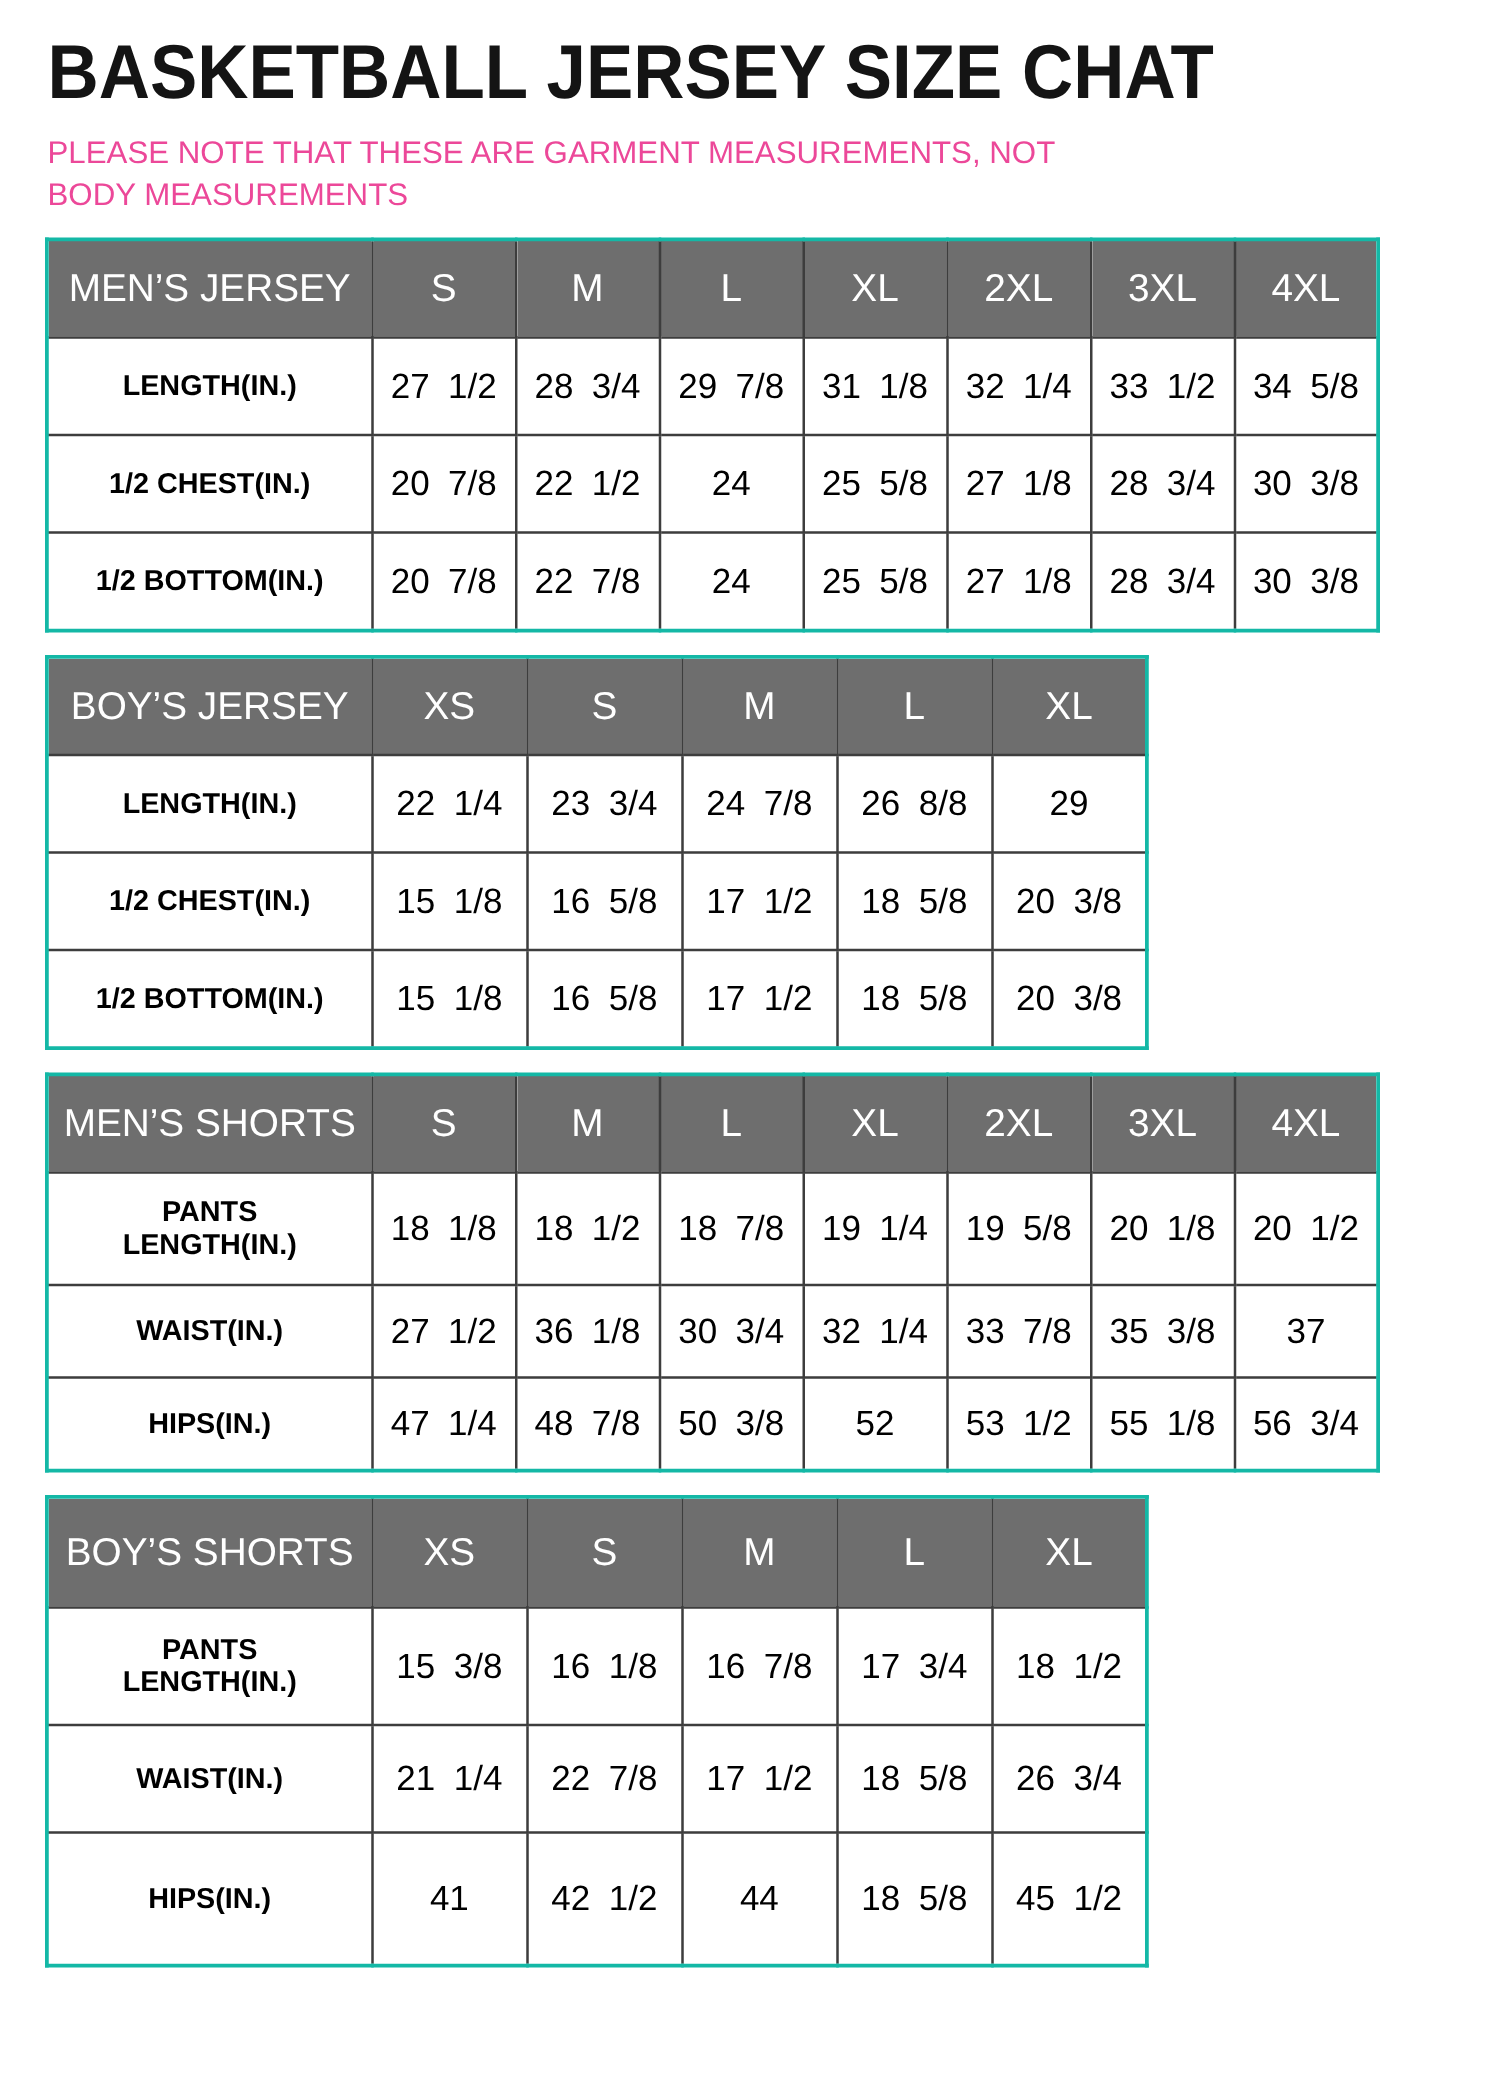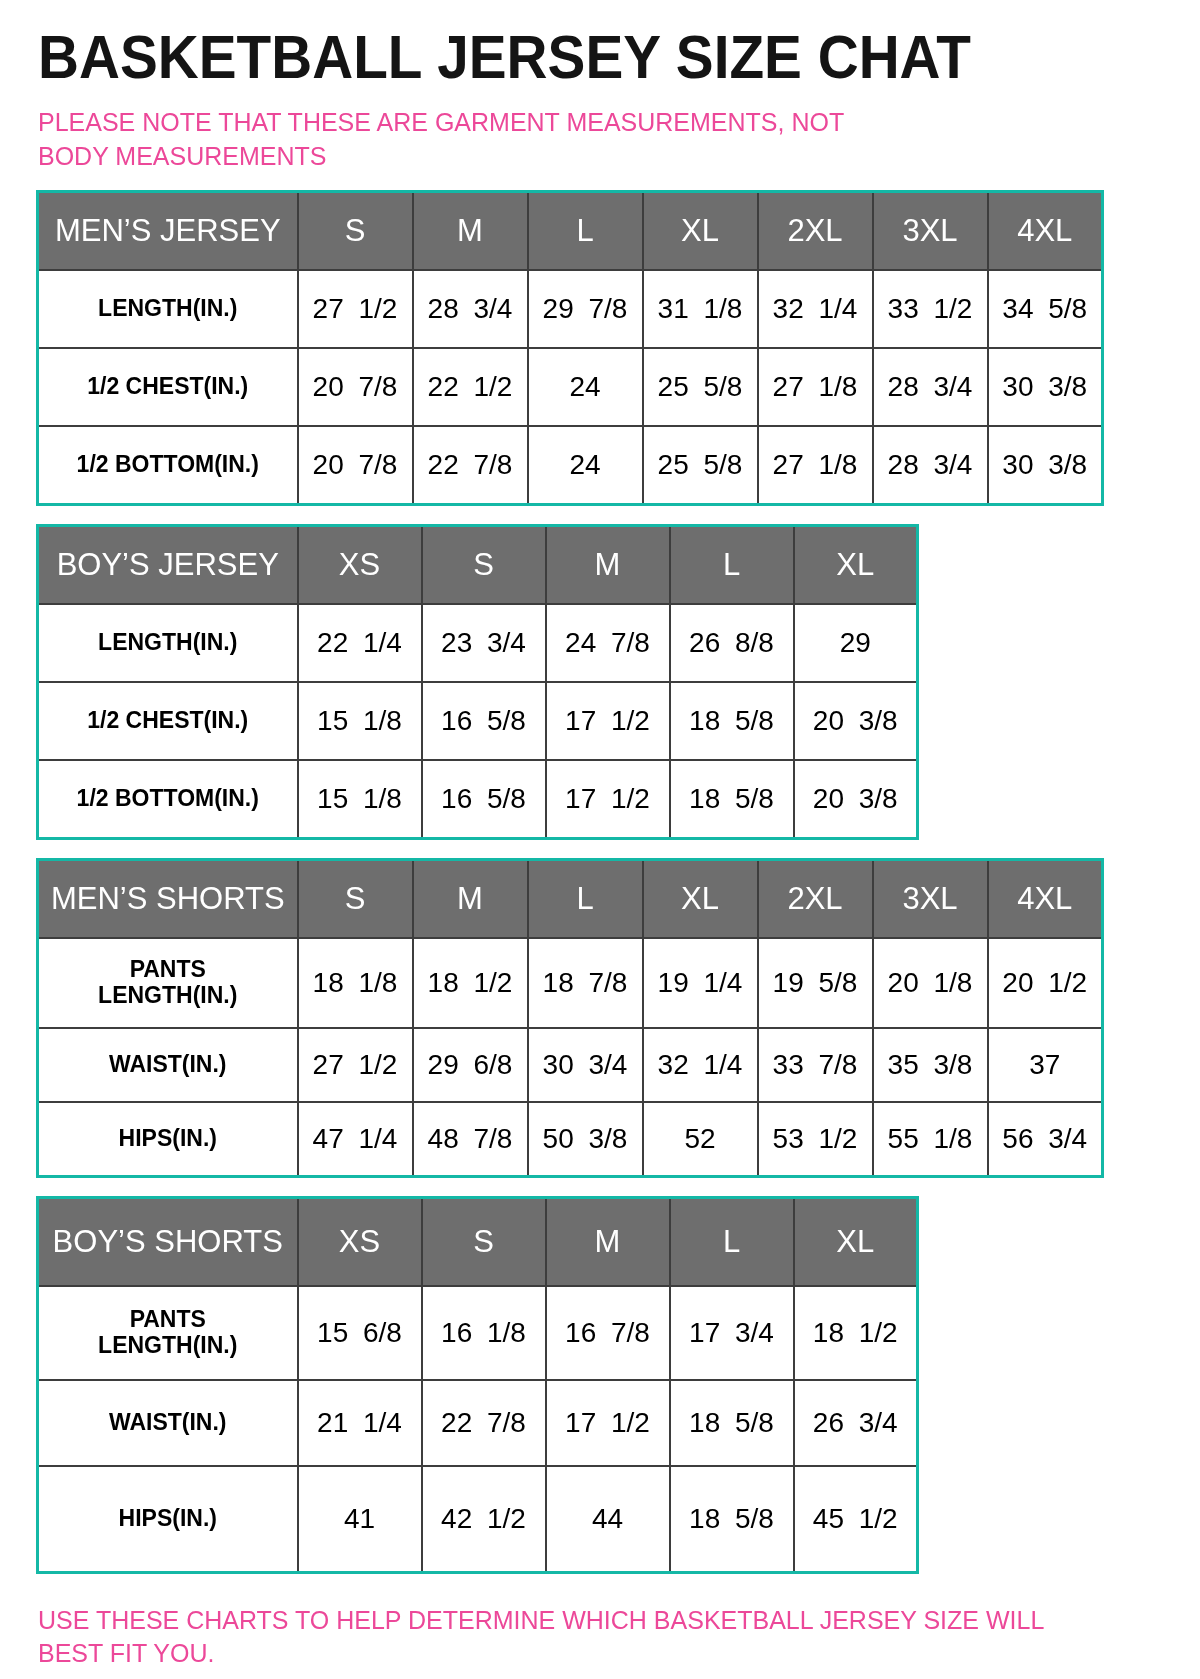--- a/index.html
+++ b/index.html
@@ -221,21 +221,21 @@
         <td class="val">18 1/2</td>
         <td class="val">18 7/8</td>
         <td class="val">19 1/4</td>
         <td class="val">19 5/8</td>
         <td class="val">20 1/8</td>
         <td class="val">20 1/2</td>
       </tr>
       <tr class="r1">
         <td class="rowlabel">WAIST(IN.)</td>
         <td class="val">27 1/2</td>
-        <td class="val">29 6/8</td>
+        <td class="val">36 1/8</td>
         <td class="val">30 3/4</td>
         <td class="val">32 1/4</td>
         <td class="val">33 7/8</td>
         <td class="val">35 3/8</td>
         <td class="val">37</td>
       </tr>
       <tr class="r2">
         <td class="rowlabel">HIPS(IN.)</td>
         <td class="val">47 1/4</td>
         <td class="val">48 7/8</td>
@@ -264,21 +264,21 @@
         <th>S</th>
         <th>M</th>
         <th>L</th>
         <th>XL</th>
       </tr>
     </thead>
     <tbody>
       <tr class="r0">
         <td class="rowlabel">PANTS
 LENGTH(IN.)</td>
-        <td class="val">15 6/8</td>
+        <td class="val">15 3/8</td>
         <td class="val">16 1/8</td>
         <td class="val">16 7/8</td>
         <td class="val">17 3/4</td>
         <td class="val">18 1/2</td>
       </tr>
       <tr class="r1">
         <td class="rowlabel">WAIST(IN.)</td>
         <td class="val">21 1/4</td>
         <td class="val">22 7/8</td>
         <td class="val">17 1/2</td>
@@ -289,15 +289,14 @@
         <td class="rowlabel">HIPS(IN.)</td>
         <td class="val">41</td>
         <td class="val">42 1/2</td>
         <td class="val">44</td>
         <td class="val">18 5/8</td>
         <td class="val">45 1/2</td>
       </tr>
     </tbody>
   </table>
 
-  <p class="note bottom">USE THESE CHARTS TO HELP DETERMINE WHICH BASKETBALL JERSEY SIZE WILL BEST FIT YOU.</p>
 
 </div>
 
 </body></html>

